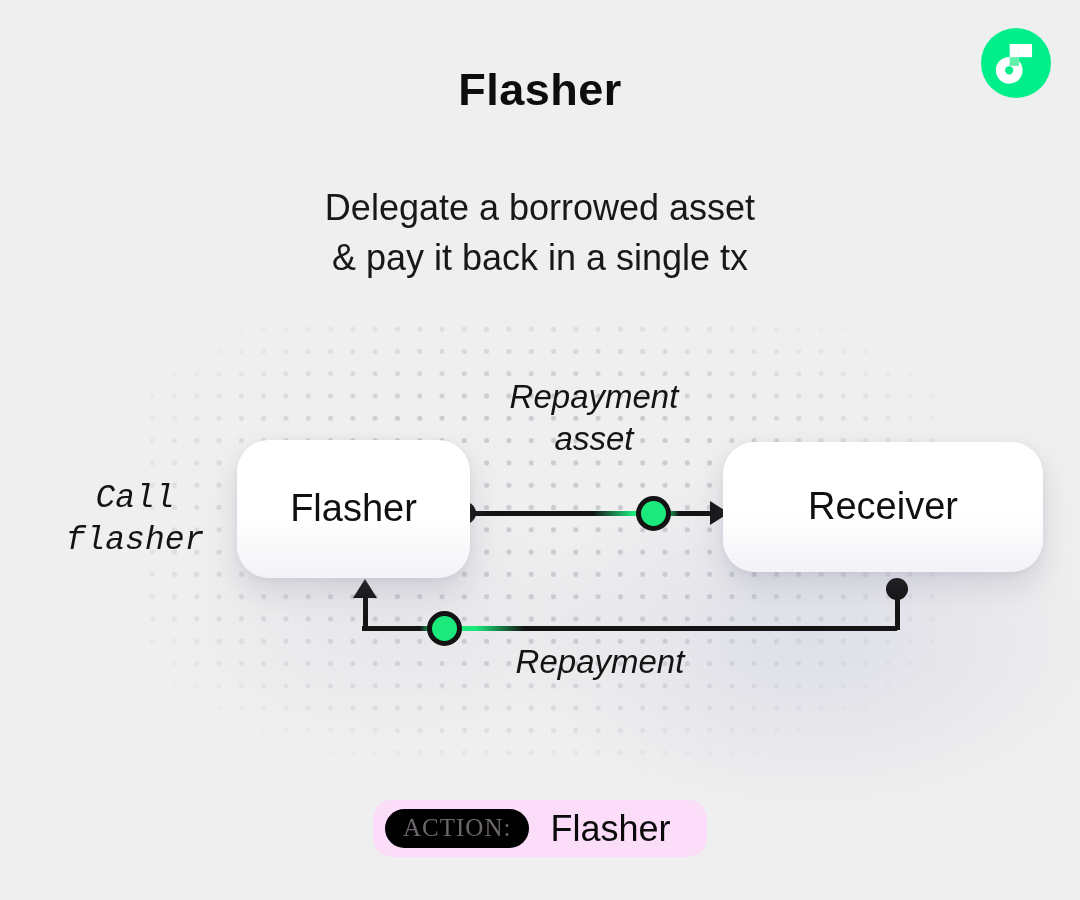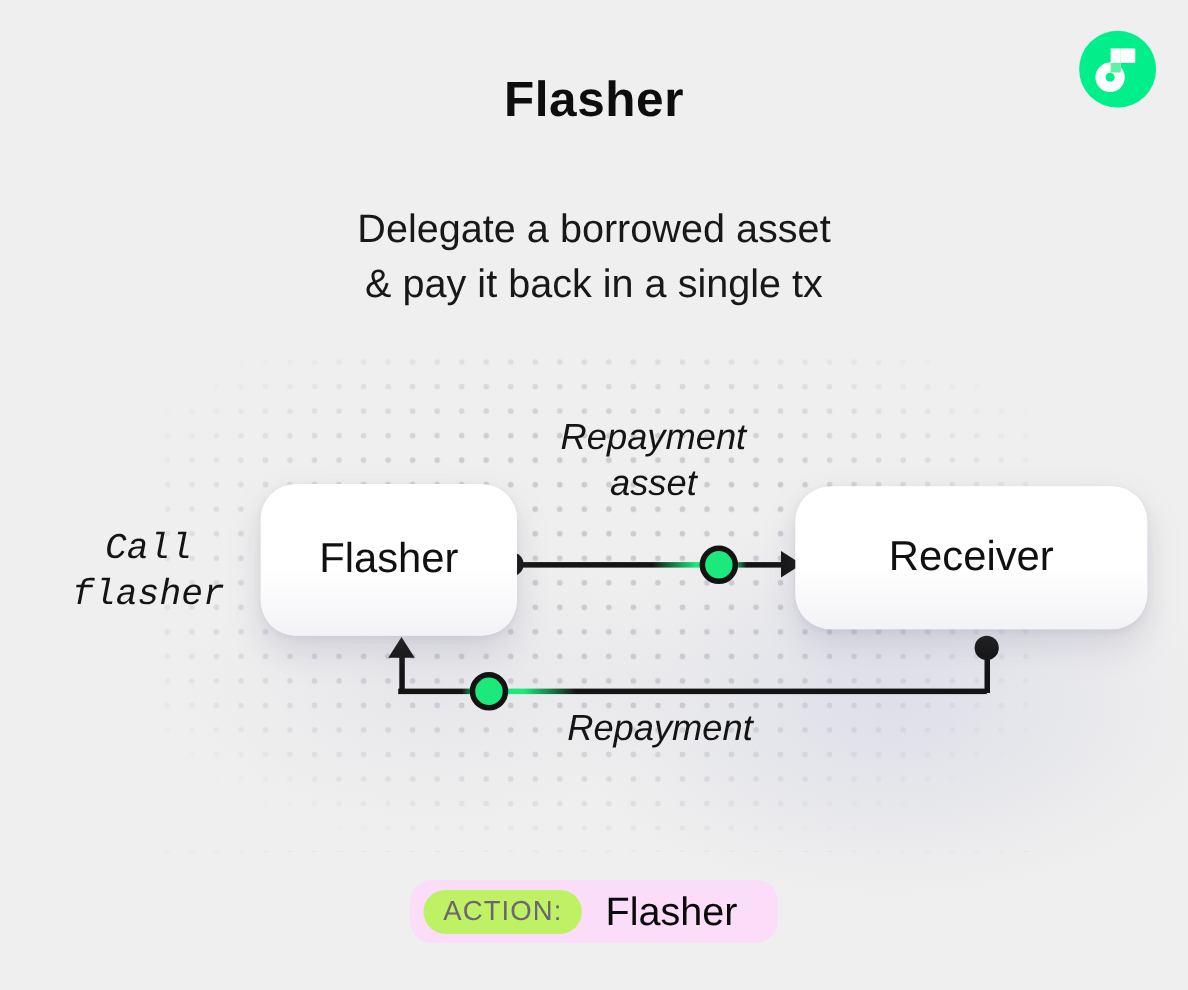--- a/index.html
+++ b/index.html
@@ -79,22 +79,22 @@
   .lbl-delegate{left:444px;top:376px;width:300px;}
   .lbl-call{left:30px;top:478px;width:210px;font-family:Liberation Mono, monospace;}
   .lbl-repay{left:450px;top:641px;width:300px;}
   
   .badge{
     position:absolute;left:373px;top:800px;width:334px;height:57px;
     background:#fbdcf9;border-radius:19px;display:flex;align-items:center;
     padding-left:12px;box-sizing:border-box;
   }
   .badge-label{
-    background:#bef264;color:#6e666e;border-radius:20px;
-    padding:5px 18px 6px 18px;font-size:25px;letter-spacing:1px;
+    background:#000000;color:#6e666e;border-radius:20px;
+    padding:5px 18px 6px 18px;font-size:25px;letter-spacing:1px;font-family:Liberation Serif, serif;
   }
   .badge-value{margin-left:21px;font-size:36px;color:#0b0b0b;}
 </style>
 </head>
 <body>
 
 <div class="stage">
 
   <div class="title">Flasher</div>
   <div class="subtitle">

